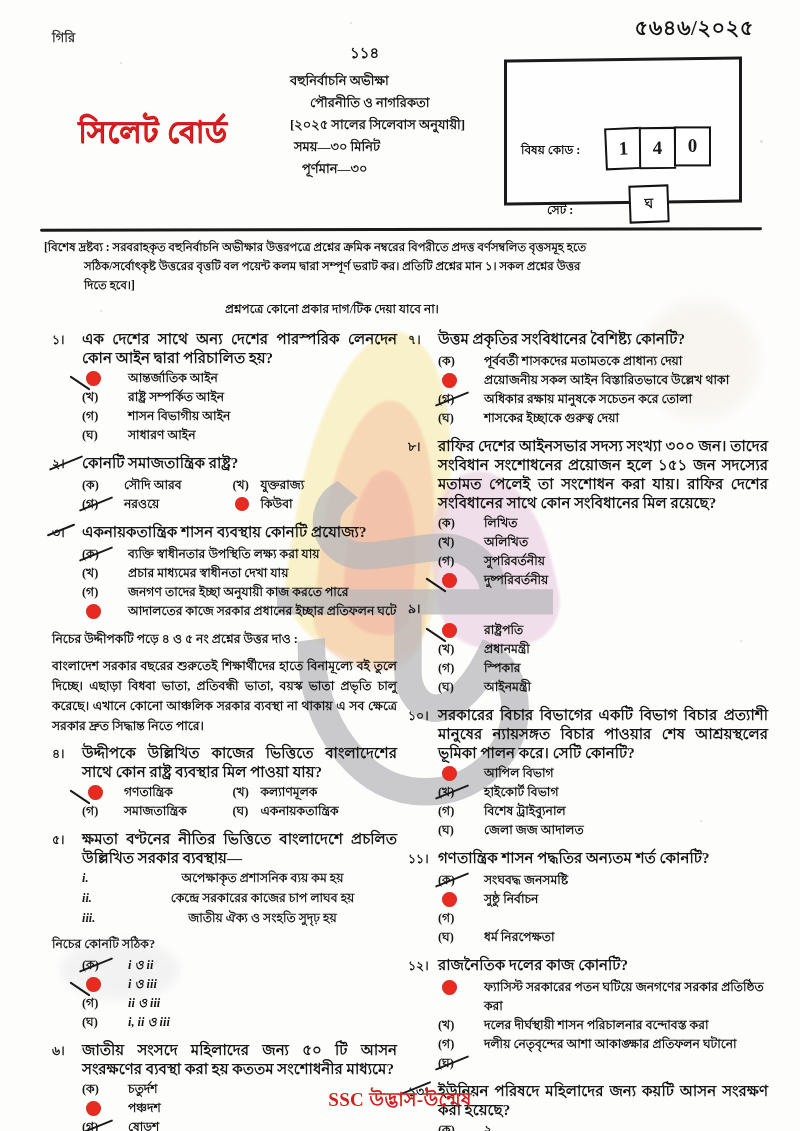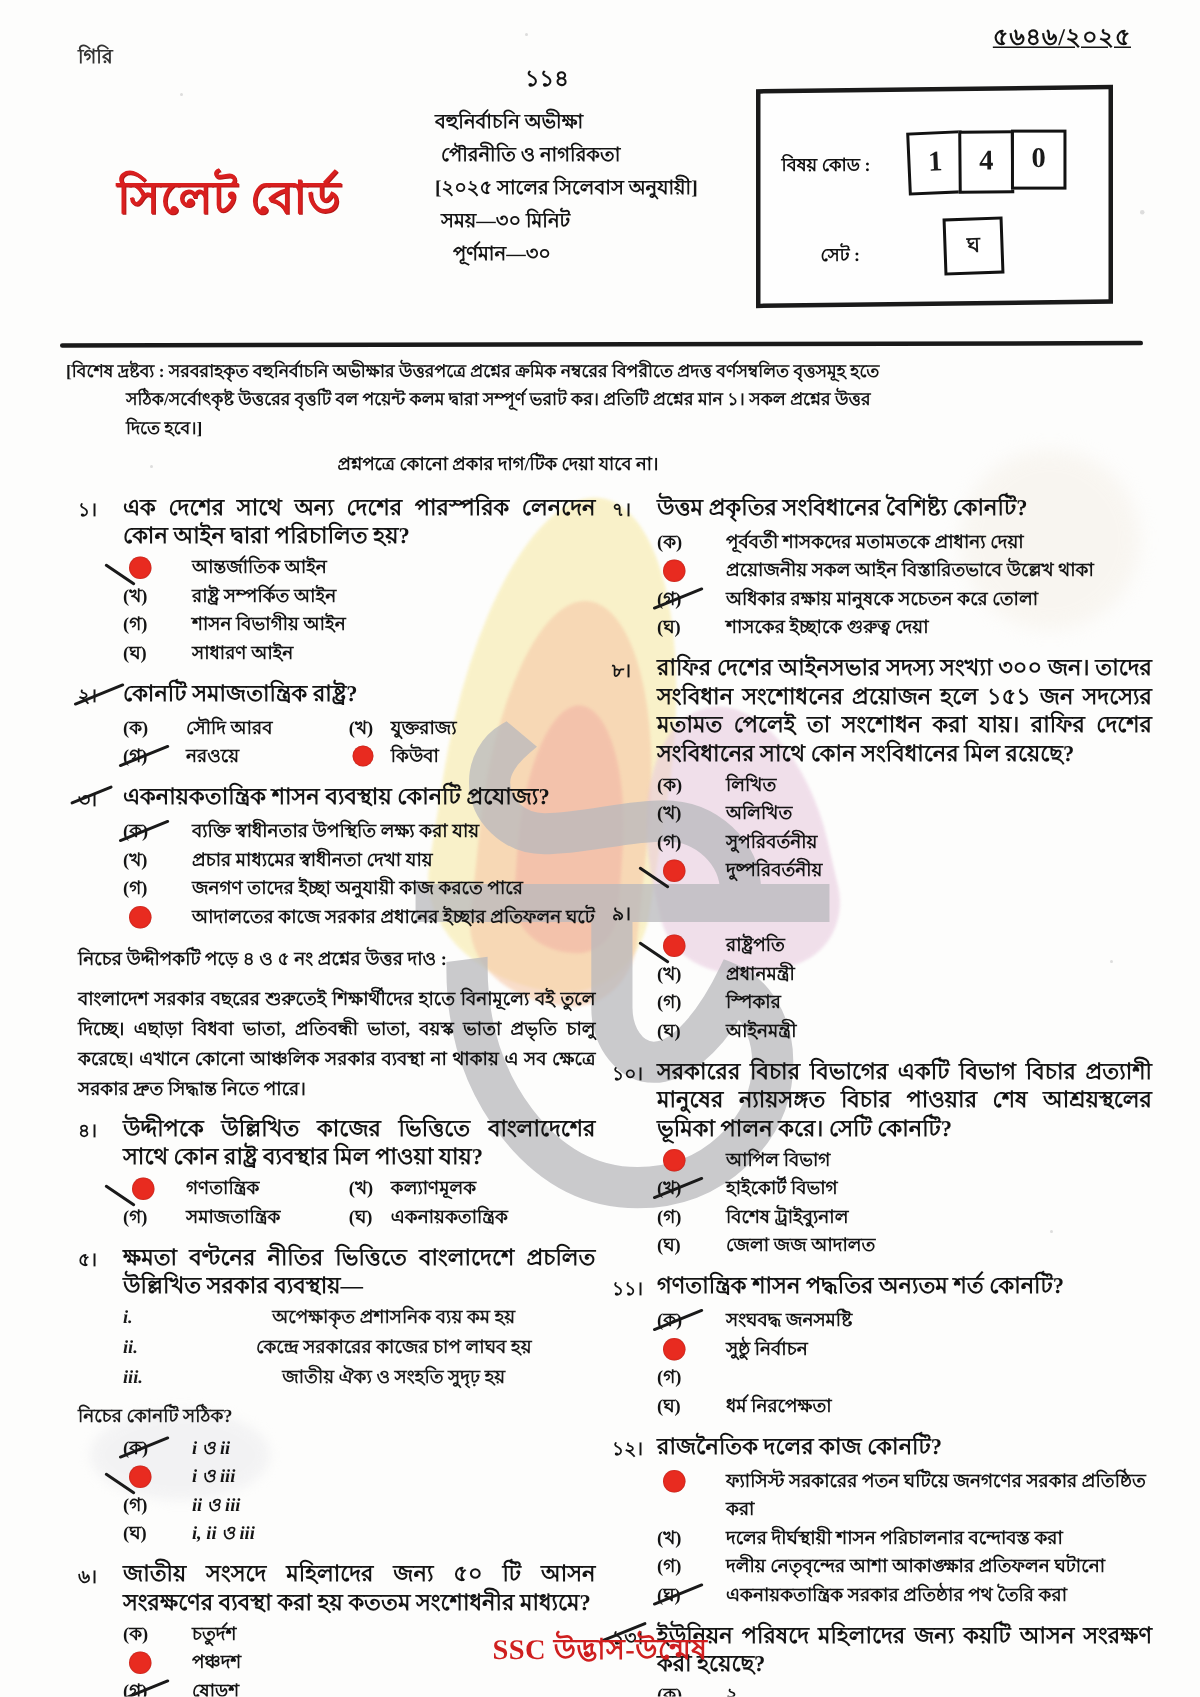--- a/index.html
+++ b/index.html
@@ -55,49 +55,48 @@
   #wm-smudge-a{left:60px;top:940px;width:120px;height:60px;background:#e9e9ec;opacity:.5;border-radius:50%;filter:blur(4px);}
   #wm-smudge-b{left:640px;top:300px;width:120px;height:120px;background:#f3ede3;opacity:.45;border-radius:50%;filter:blur(6px);}
 
   
   .hdr-corner{
     position:absolute;left:52px;top:28px;
     font-size:13px;font-weight:700;color:#333;
   }
   .hdr-code{
     position:absolute;right:46px;top:12px;
-    font-size:16px;font-weight:700;color:#141414;
+    font-size:21px;font-weight:700;color:#141414;
     letter-spacing:.5px;
-    text-decoration:underline;
   }
   .hdr-brand{
     position:absolute;left:78px;top:108px;
     font-size:30px;font-weight:700;color:#d91f1f;
     letter-spacing:.5px;
     text-shadow:.6px .6px 0 #b31616;
   }
   .hdr-center{
     position:absolute;left:290px;top:42px;width:230px;
     font-size:13px;line-height:22px;color:#141414;font-weight:700;
   }
   .hdr-center .pg{font-size:15px;margin-left:60px;display:block;margin-bottom:6px;}
   .hdr-center .c1{display:block;}
-  .hdr-center .c2{display:block;margin-left:4px;}
+  .hdr-center .c2{display:block;margin-left:20px;}
   .hdr-center .c3{display:block;}
   .hdr-center .c4{display:block;margin-left:4px;}
   .hdr-center .c5{display:block;margin-left:12px;}
 
   
   .codebox{
     position:absolute;left:504px;top:58px;width:232px;height:140px;
     border:3px solid #1a1a1a;
     transform:skewY(-.7deg);
     background:rgba(255,255,255,.65);
   }
-  .codebox-inner{transform:skewY(.7deg);position:relative;width:100%;height:100%;}
+  .codebox-inner{transform:skewY(.7deg);position:relative;width:100%;height:100%;margin-top:40px;}
   .cb-lbl{position:absolute;font-size:12px;font-weight:700;color:#111;}
   #cb-subject-label{left:14px;top:40px;}
   #cb-set-label{left:40px;top:100px;}
   .digits{position:absolute;left:100px;top:26px;display:flex;transform:rotate(-1deg);}
   .digit{
     width:33px;height:38px;border:2.5px solid #121212;margin-left:-2.5px;
     display:flex;align-items:center;justify-content:center;
     font-size:19px;font-weight:700;background:#fff;
     font-family:"Liberation Serif",serif;
   }
@@ -569,21 +568,20 @@
         <div class="opt">
           <div class="opt-key">(খ)</div>
           <div class="opt-txt">দলের দীর্ঘস্থায়ী শাসন পরিচালনার বন্দোবস্ত করা</div>
         </div>
         <div class="opt">
           <div class="opt-key">(গ)</div>
           <div class="opt-txt">দলীয় নেতৃবৃন্দের আশা আকাঙ্ক্ষার প্রতিফলন ঘটানো</div>
         </div>
         <div class="opt">
           <div class="opt-key">(ঘ)<span class="strike"></span></div>
-          <div class="opt-txt">একনায়কতান্ত্রিক সরকার প্রতিষ্ঠার পথ তৈরি করা</div>
         </div>
       </div>
     </div>
 
     <div class="q">
       <div class="q-head">
         <div class="q-num">১৩।<span class="strike" style="top:5px;left:-8px;width:32px"></span></div>
         <div class="q-text">ইউনিয়ন পরিষদে মহিলাদের জন্য কয়টি আসন সংরক্ষণ করা হয়েছে?</div>
       </div>
       <div class="opts">

